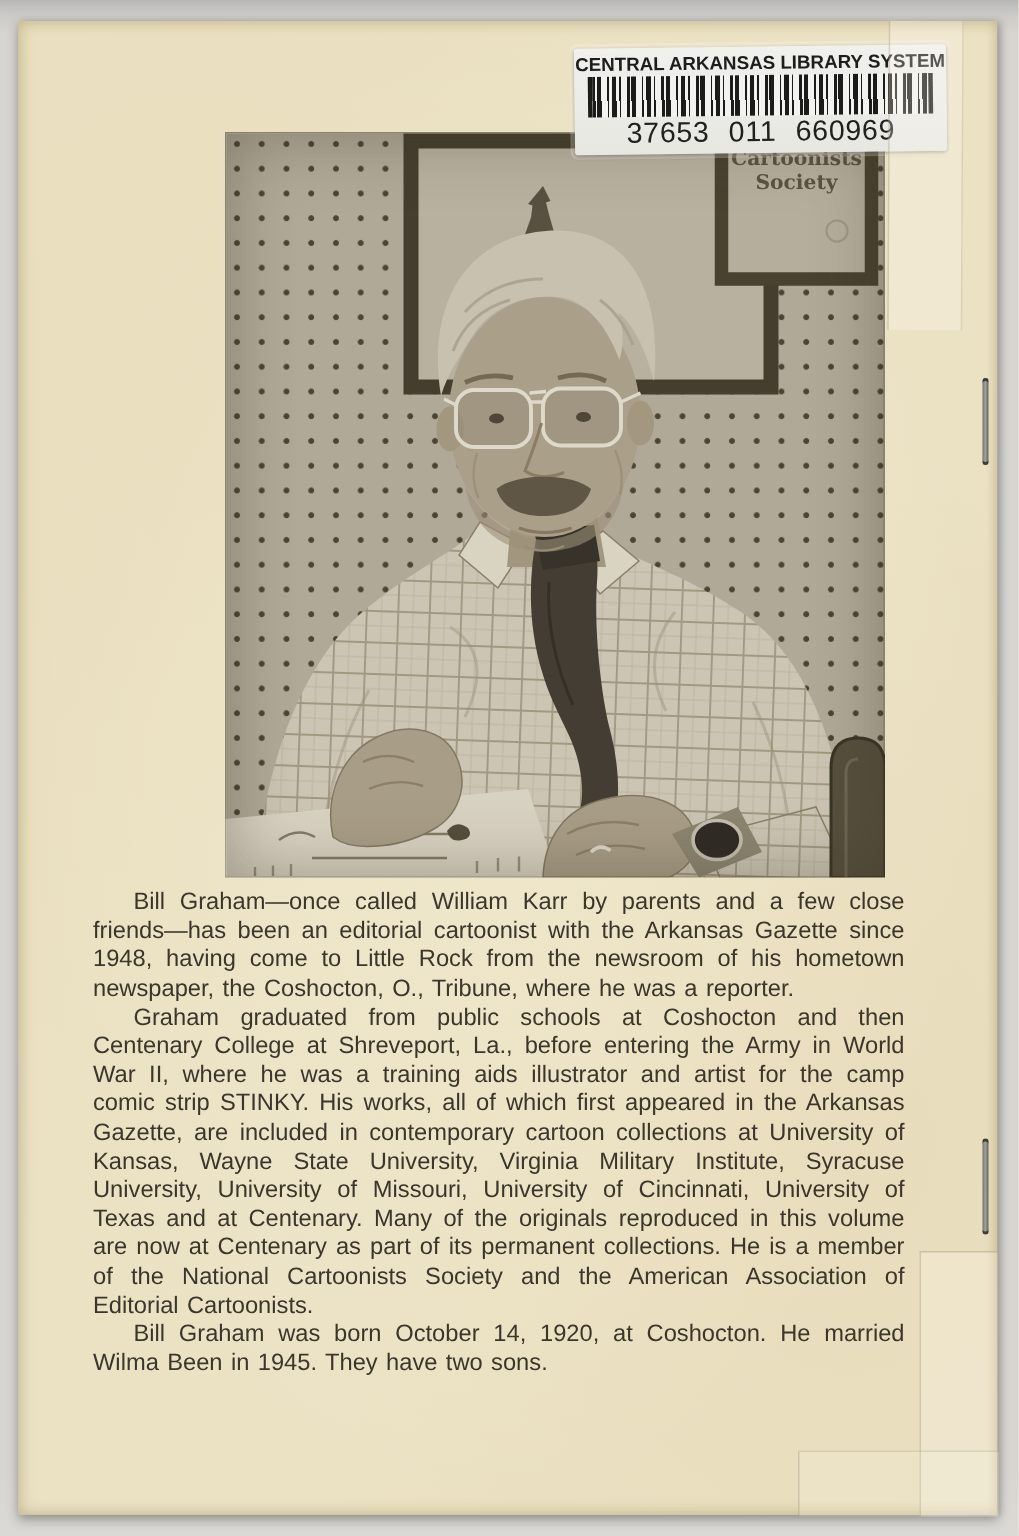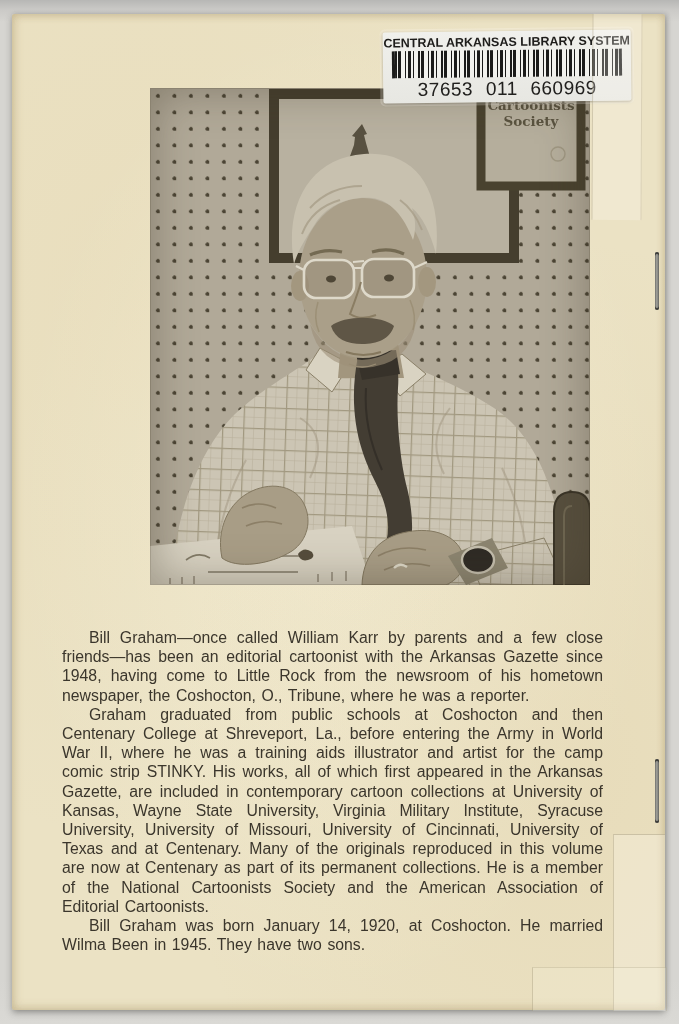--- a/index.html
+++ b/index.html
@@ -99,21 +99,20 @@
   .staple-1 { top:238px; height:58px; }
   .staple-2 { top:745px; height:64px; }
 
   
   .bio {
     position:absolute; left:50px; top:578px; width:541px;
     color:#3b362c;
     font-size:15.8px; line-height:19.2px;
     text-align: justify;
     word-spacing:1.2px;
-    margin-top:36px;
   }
   .bio p { margin:0; text-indent:27px; }
 </style>
 </head>
 <body>
 
 <div class="stage">
   <div class="cover">
 
     <div class="photo">
@@ -239,17 +238,17 @@
     <div class="tape tape-top"></div>
     <div class="tape tape-bottom"></div>
     <div class="tape tape-bottom2"></div>
 
     <div class="staple staple-1"></div>
     <div class="staple staple-2"></div>
 
     <div class="bio">
       <p>Bill Graham—once called William Karr by parents and a few close friends—has been an editorial cartoonist with the Arkansas Gazette since 1948, having come to Little Rock from the newsroom of his hometown newspaper, the Coshocton, O., Tribune, where he was a reporter.</p>
       <p>Graham graduated from public schools at Coshocton and then Centenary College at Shreveport, La., before entering the Army in World War II, where he was a training aids illustrator and artist for the camp comic strip STINKY. His works, all of which first appeared in the Arkansas Gazette, are included in contemporary cartoon collections at University of Kansas, Wayne State University, Virginia Military Institute, Syracuse University, University of Missouri, University of Cincinnati, University of Texas and at Centenary. Many of the originals reproduced in this volume are now at Centenary as part of its permanent collections. He is a member of the National Cartoonists Society and the American Association of Editorial Cartoonists.</p>
-      <p>Bill Graham was born January 14, 1920, at Coshocton. He married Wilma Been in 1945. They have two sons.</p>
+      <p>Bill Graham was born October 14, 1920, at Coshocton. He married Wilma Been in 1945. They have two sons.</p>
     </div>
 
   </div>
 </div>
 
 </body></html>

